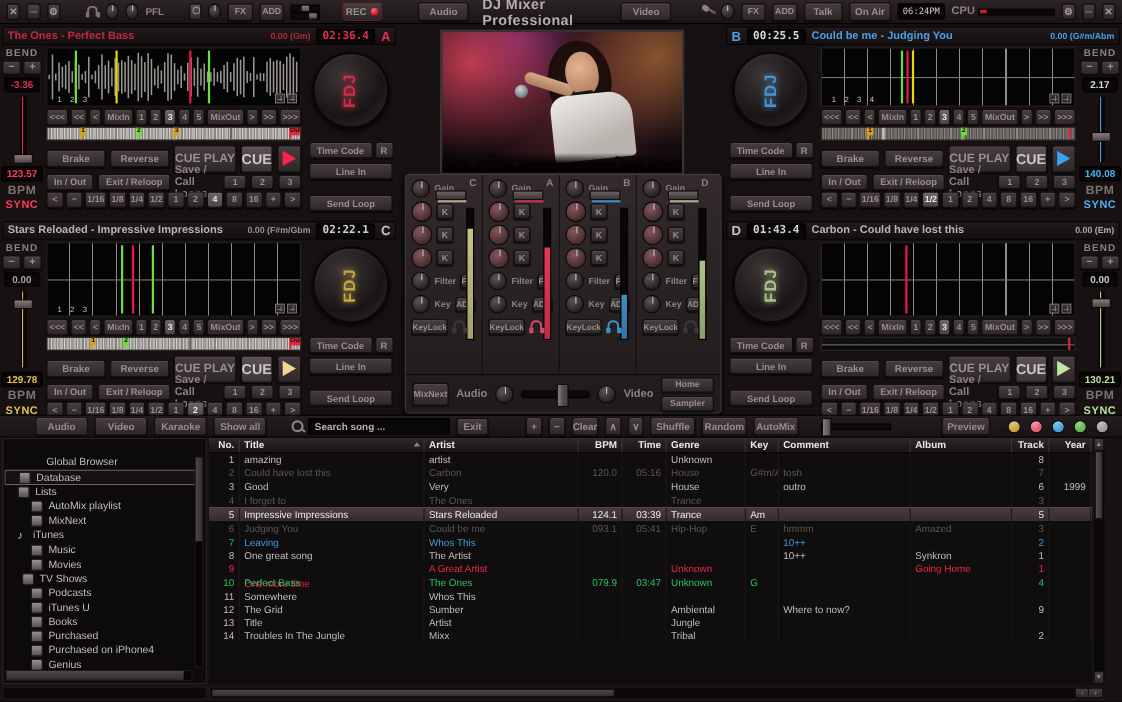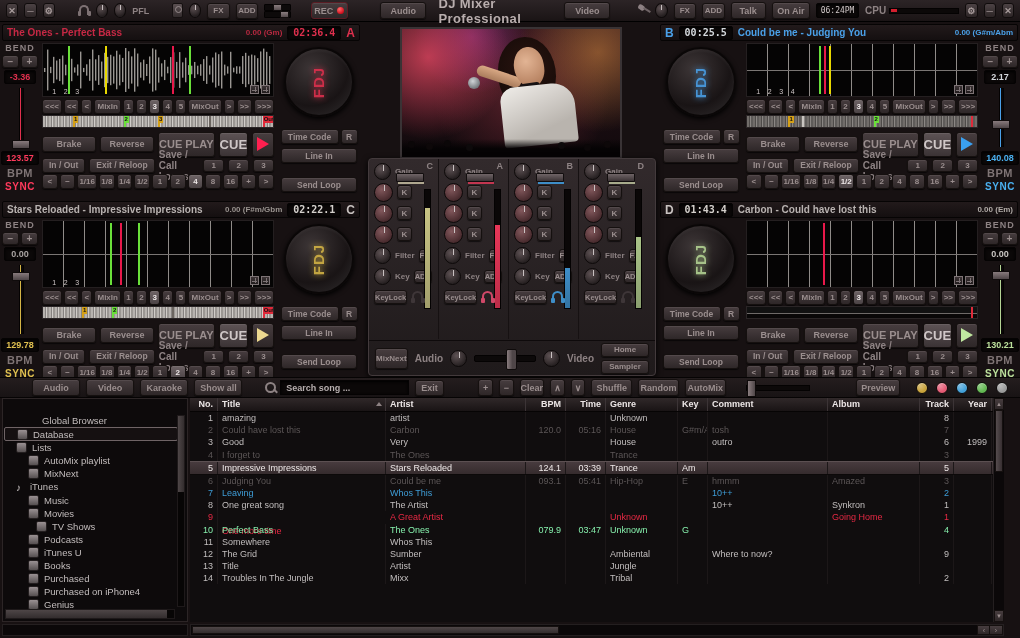--- a/index.html
+++ b/index.html
@@ -162,21 +162,21 @@
   #tree-hscroll i{position:absolute;top:0;bottom:0;left:0;width:96%;background:linear-gradient(#4e4647,#332d2e);}
   
   #table{position:absolute;left:190px;top:398px;width:814px;height:224px;background:#100d0e;overflow:hidden;}
   #thead{display:flex;height:13px;background:linear-gradient(#302829,#191415);border-bottom:1px solid #060404;}
   .th{font-size:9px;font-weight:bold;color:#ece6e6;padding:1px 4px 0;box-sizing:border-box;border-right:1px solid #3c3436;position:relative;white-space:nowrap;overflow:hidden;}
   .th.r{text-align:right;}
   .sortind{position:absolute;right:3px;top:4px;width:0;height:0;border-left:3px solid transparent;border-right:3px solid transparent;border-bottom:4px solid #8d8283;}
   .tr{display:flex;height:12.2px;align-items:center;}
   .td{font-size:9px;padding:0 4px;box-sizing:border-box;white-space:nowrap;overflow:hidden;border-right:1px solid #1c1718;height:100%;display:flex;align-items:center;}
   .td.r{justify-content:flex-end;}
-  .tr.normal{color:#c2bebe;} .tr.dim{color:#5b5556;} .tr.blue{color:#3e9cd6;} .tr.red{color:#e62944;} .tr.maroon{color:#86efac;}
+  .tr.normal{color:#c2bebe;} .tr.dim{color:#5b5556;} .tr.blue{color:#3e9cd6;} .tr.red{color:#e62944;} .tr.maroon{color:#22c55e;}
   .tr.selected{color:#efe9e9;background:linear-gradient(#473b3e,#352b2d);border-top:1px solid #5c5052;border-bottom:1px solid #0c0909;height:12px;}
   #tbl-vscroll{position:absolute;right:0;top:0;width:10px;bottom:0;background:#0b0809;border-left:1px solid #241f20;}
   #tbl-vscroll .arr{height:10px;font-size:6px;color:#9a8e8e;display:flex;align-items:center;justify-content:center;background:linear-gradient(#473d3f,#2e2728);border:1px solid #15100f;}
   #tbl-vscroll .thm{position:absolute;left:1px;right:1px;top:12px;height:60px;background:linear-gradient(90deg,#554c4e,#372f31);border:1px solid #15100f;}
   #tbl-vscroll .arr.dn{position:absolute;bottom:0;left:0;right:0;}
   
   #hscroll{position:absolute;left:190px;top:624px;width:814px;height:12px;background:#0b0809;border:1px solid #241f20;box-sizing:border-box;}
   #hscroll .thm{position:absolute;left:1px;top:1px;bottom:1px;width:45%;background:linear-gradient(#4e4647,#332d2e);border:1px solid #15100f;}
   #hscroll .arr{position:absolute;top:0;bottom:0;width:12px;font-size:7px;color:#9a8e8e;display:flex;align-items:center;justify-content:center;background:linear-gradient(#473d3f,#2e2728);border:1px solid #15100f;}
   #hscroll .arr.l{right:12px;} #hscroll .arr.rr{right:0;}
@@ -971,21 +971,21 @@
           <span>iTunes</span>
         </div>
         <div class="titem" style="padding-left: 24px;">
           <span class="tico playlist"></span>
           <span>Music</span>
         </div>
         <div class="titem" style="padding-left: 24px;">
           <span class="tico playlist"></span>
           <span>Movies</span>
         </div>
-        <div class="titem" style="padding-left: 32px; align-items: center;">
+        <div class="titem" style="padding-left: 16px; align-items: center;">
           <span class="tico playlist"></span>
           <span>TV Shows</span>
         </div>
         <div class="titem" style="padding-left: 24px;">
           <span class="tico playlist"></span>
           <span>Podcasts</span>
         </div>
         <div class="titem" style="padding-left: 24px;">
           <span class="tico playlist"></span>
           <span>iTunes U</span>

